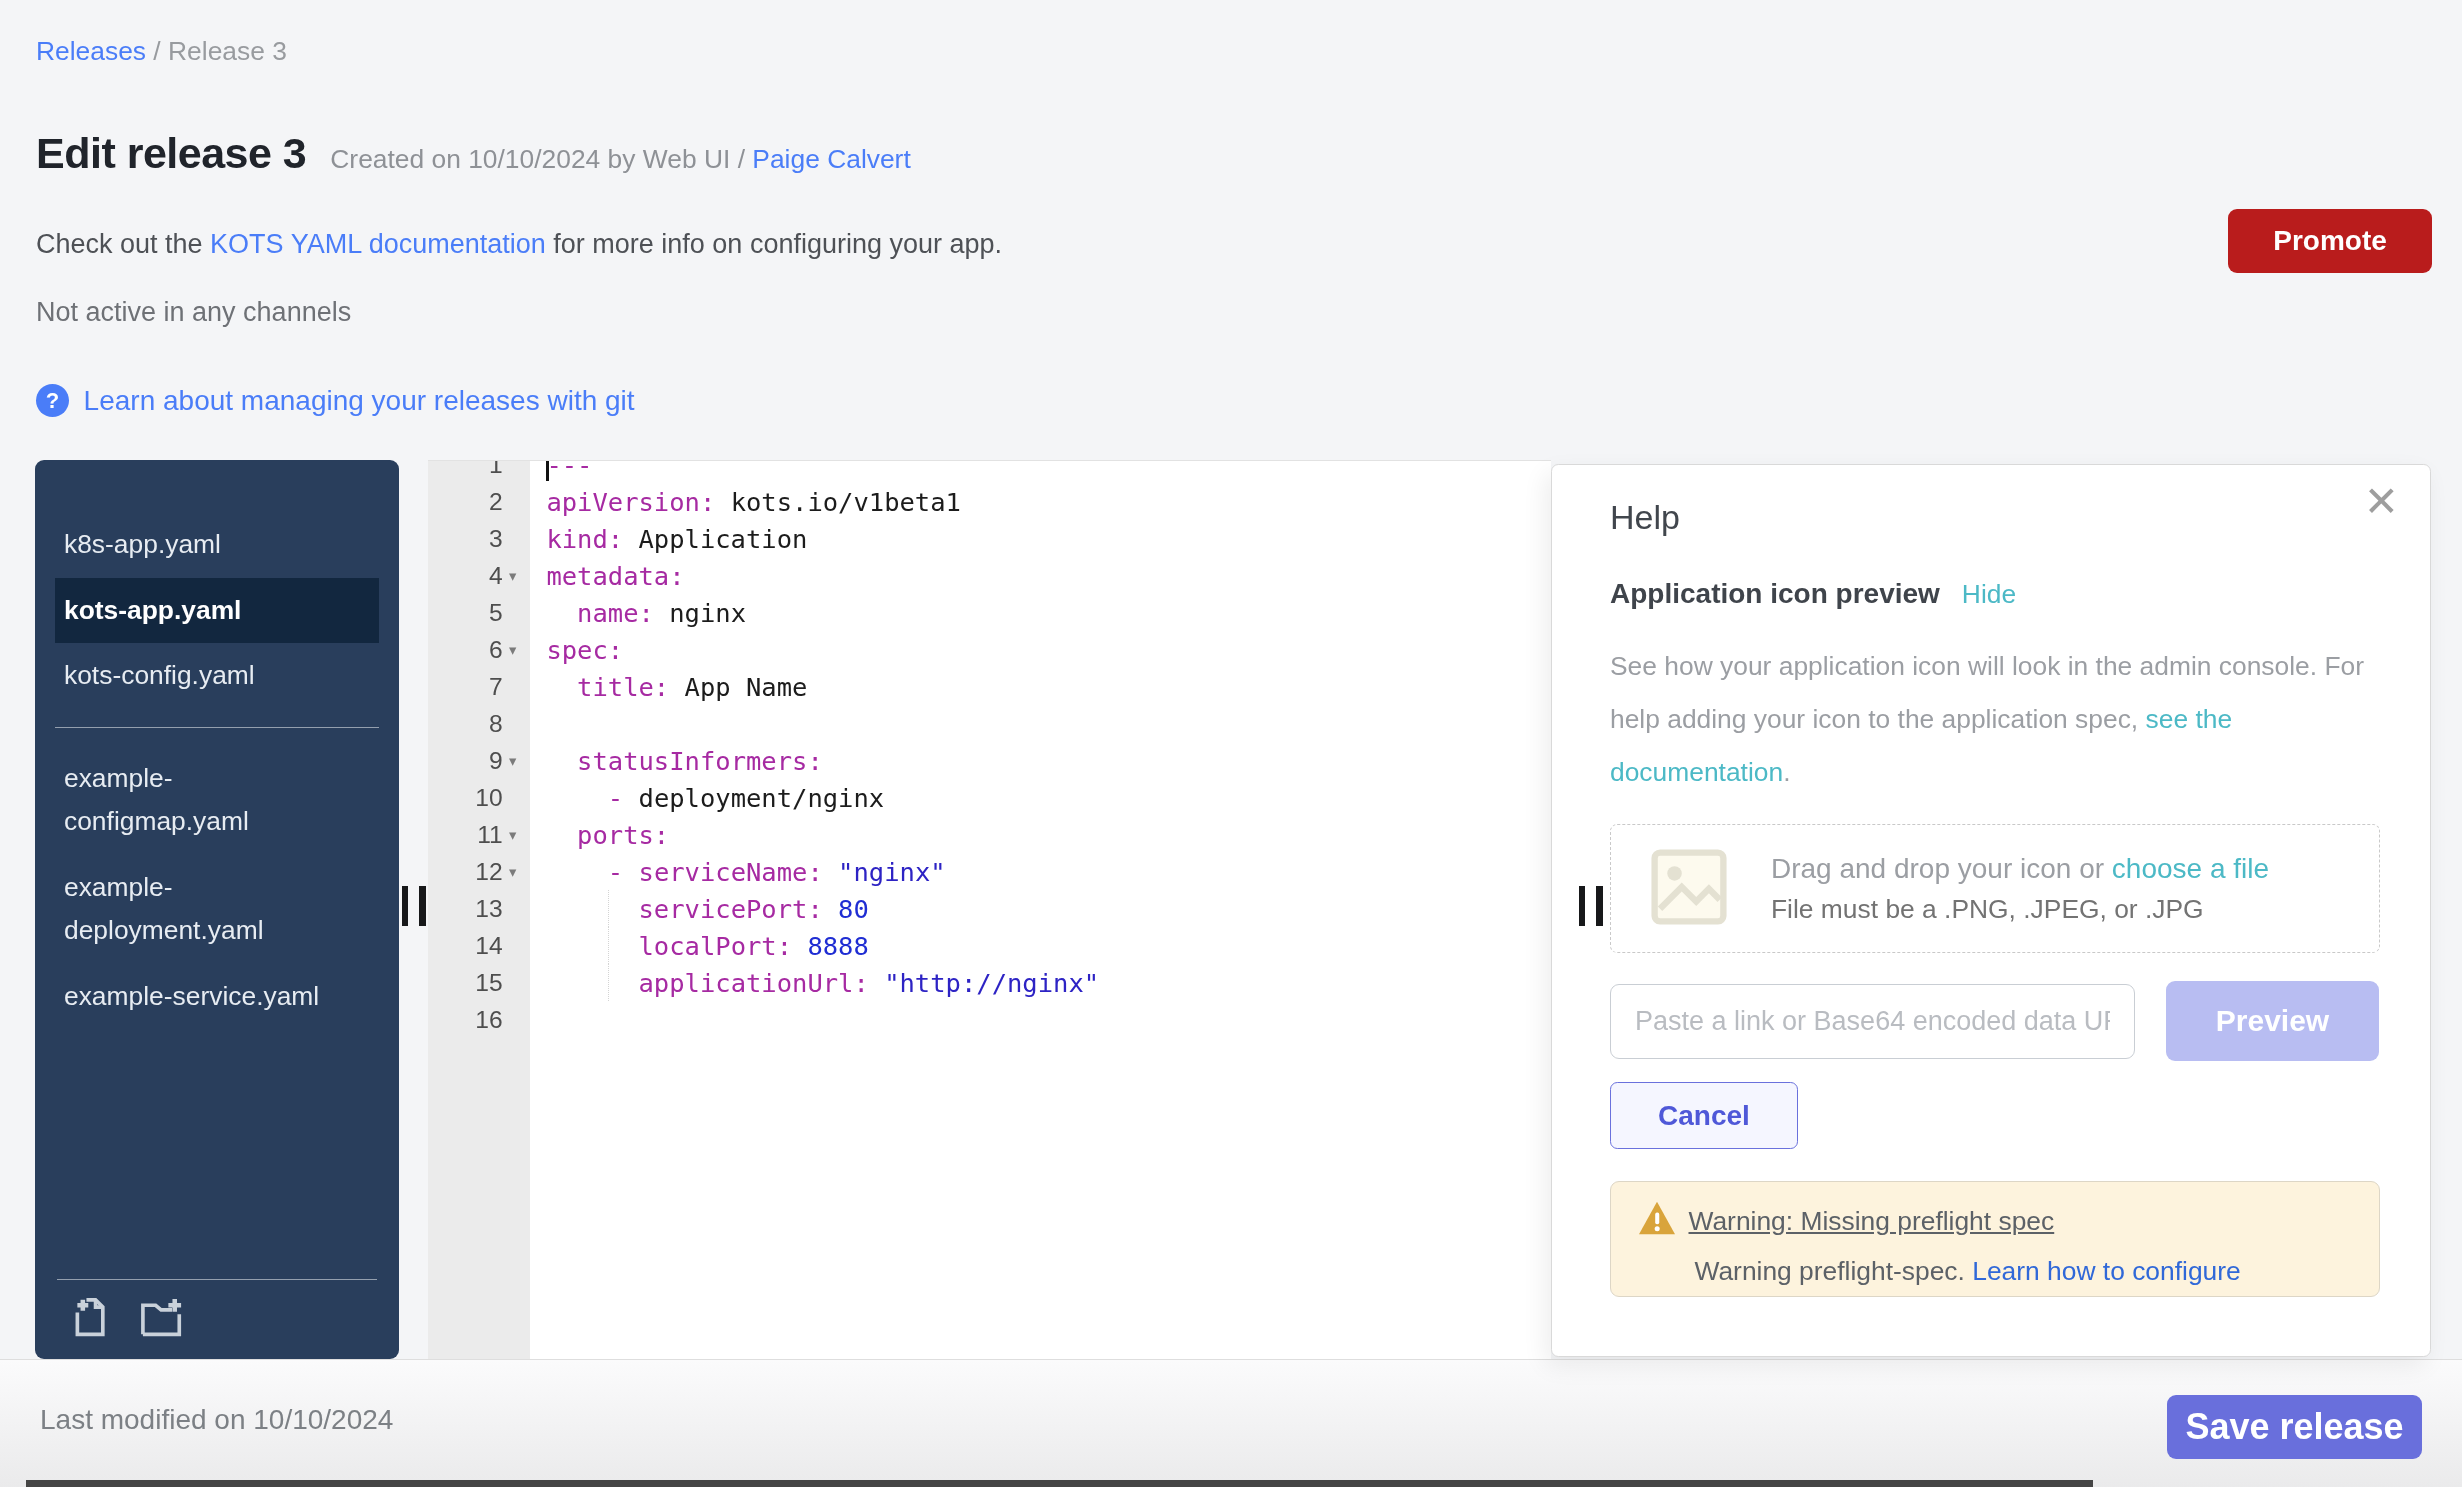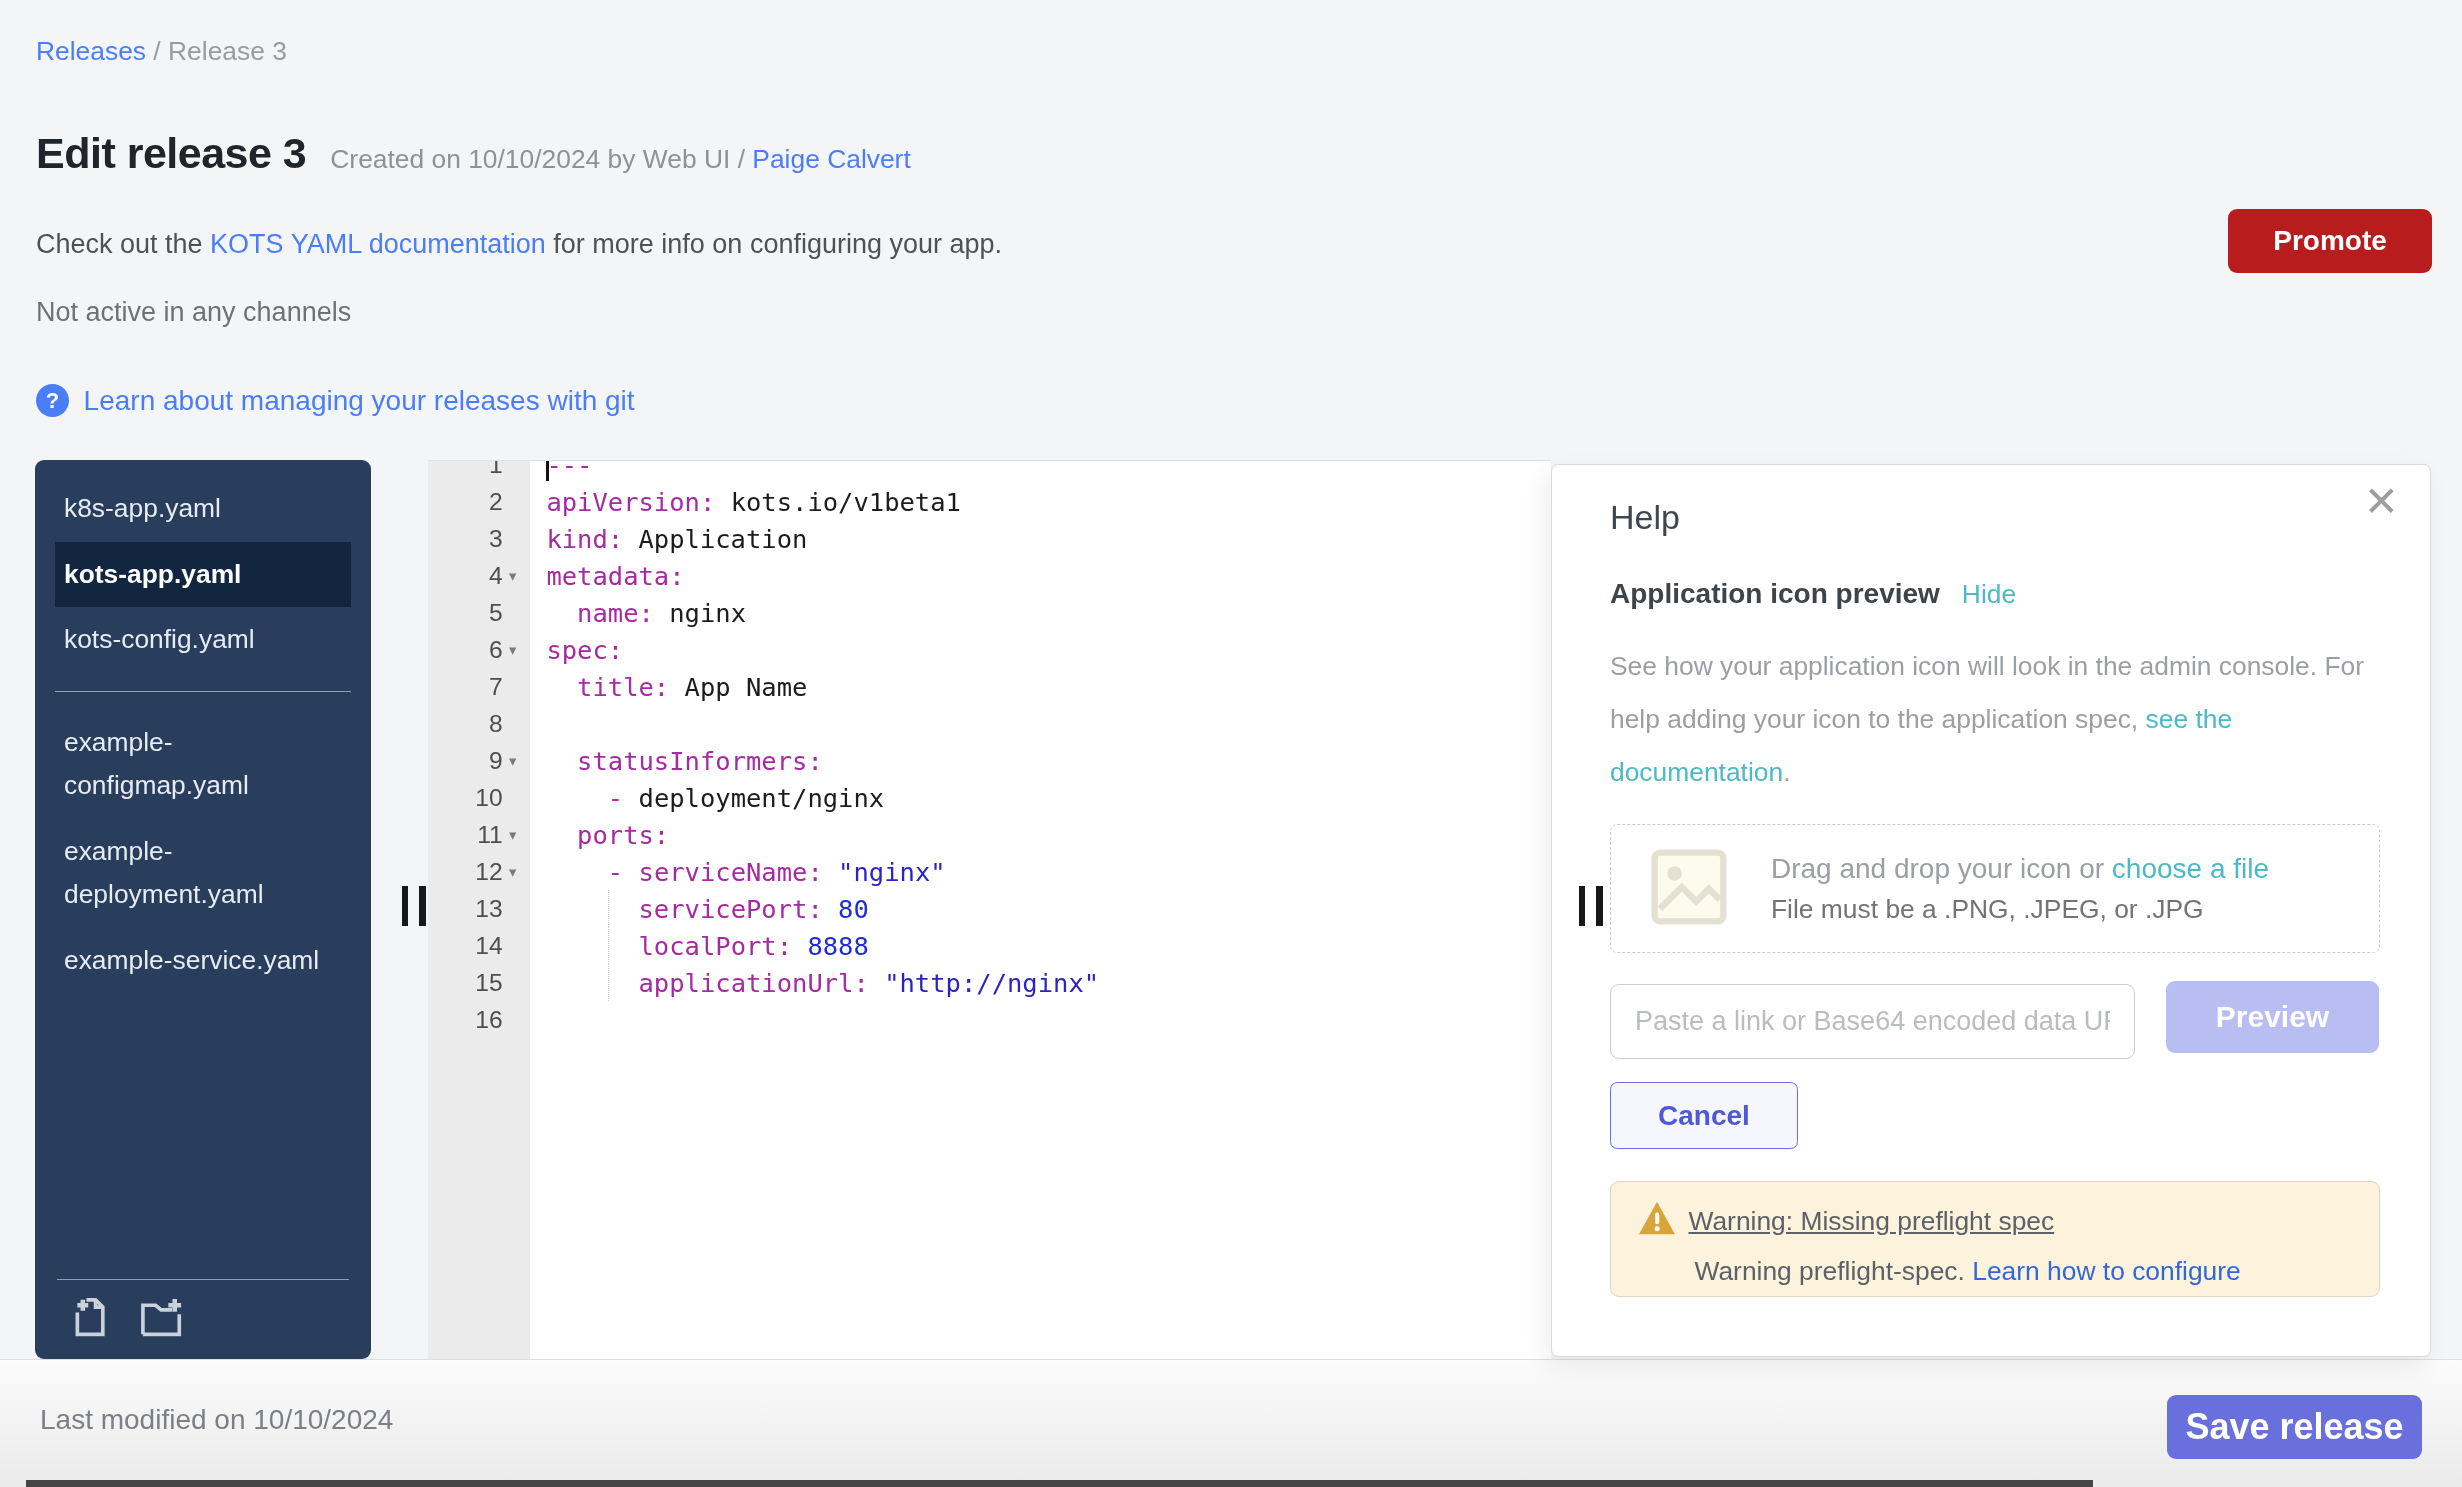--- a/index.html
+++ b/index.html
@@ -22,22 +22,22 @@
   .promote-btn{position:absolute;left:2228px;top:209px;width:204px;height:64px;border-radius:9px;
     background:#b91c1c;color:#fff;font-size:28px;font-weight:700;border:none;cursor:pointer;}
   .doc-line{position:absolute;left:36px;top:229px;font-size:27px;color:#4e5156;}
   .channel-status{position:absolute;left:36px;top:297px;font-size:27px;color:#6e7176;}
   .git-row{position:absolute;left:36px;top:384px;display:flex;align-items:center;gap:14.6px;}
   .q-icon{width:33px;height:33px;border-radius:50%;background:#4a7df8;color:#fff;
     font-size:22px;font-weight:700;}
   .git-link{font-size:28px;color:#4a7df8;}
 
   
-  .sidebar{position:absolute;left:35px;top:460px;width:336px;height:899px;
-    background:#293e5c;border-radius:9px;padding-top:16px;}
+  .sidebar{position:absolute;left:35px;top:460px;width:364px;height:899px;
+    background:#293e5c;border-radius:9px;padding-top:52px;}
   .file{margin:0 20px;padding:11px 9px;font-size:26.4px;line-height:1.65;color:#e7ecf2;cursor:pointer;}
   .file .lbl{display:inline-block;max-width:271px;overflow-wrap:break-word;}
   .file.sel{background:#12273f;font-weight:700;color:#fff;}
   .sb-div{height:0.9px;background:rgba(255,255,255,.5);margin:18px 20px;}
   .sb-bottom{position:absolute;left:22px;right:22px;bottom:18px;}
   .sb-bottom-line{height:0.9px;background:rgba(255,255,255,.5);margin-bottom:18px;}
   .sb-icons{display:flex;gap:27px;padding-left:12.7px;}
   .sb-icons svg{cursor:pointer;}
 
   
@@ -80,21 +80,21 @@
   .desc{position:absolute;left:58px;top:175px;width:801px;font-size:26.4px;line-height:53px;color:#9b9ea3;}
   .dropzone{position:absolute;left:58px;top:359px;width:770px;height:129px;
     border:1.8px dashed #c9c9c9;border-radius:7.3px;display:flex;align-items:center;
     padding-left:40px;gap:44px;cursor:pointer;}
   .dz-l1{font-size:28px;color:#9b9ea3;}
   .dz-l2{font-size:26.4px;color:#737373;margin-top:9px;}
   .url-input{position:absolute;left:58px;top:519px;width:525px;height:75px;
     border:1.8px solid #c9ced4;border-radius:9px;font-size:27px;padding:0 24px;color:#333;
     font-family:"Liberation Sans",sans-serif;outline:none;background:#fff;}
   .url-input::placeholder{color:#b9bcc1;}
-  .preview-btn{position:absolute;left:614px;top:516px;width:213px;height:72px;
+  .preview-btn{position:absolute;left:614px;top:516px;width:213px;height:80px;
     background:#b8bdf2;border:none;border-radius:9px;color:#fff;font-weight:700;font-size:30px;cursor:default;}
   .cancel-btn{position:absolute;left:58px;top:617px;width:188px;height:67px;
     background:#f5f6ff;border:1.8px solid #6a71dd;border-radius:7.3px;color:#4f58d8;
     font-weight:700;font-size:28px;cursor:pointer;}
   .warning{position:absolute;left:58px;top:716px;width:770px;height:116px;
     background:#fdf3dd;border:0.9px solid #ddd6c6;border-radius:9px;padding:18px 25.5px 0 25.5px;overflow:hidden;}
   .warn-row1{display:flex;align-items:center;gap:12px;font-size:26.4px;color:#5c6167;text-decoration:underline;}
   .warn-row2{margin-left:58px;margin-top:12.7px;font-size:26.4px;color:#5c6167;}
   .warn-link{color:#3068d8;}
 

